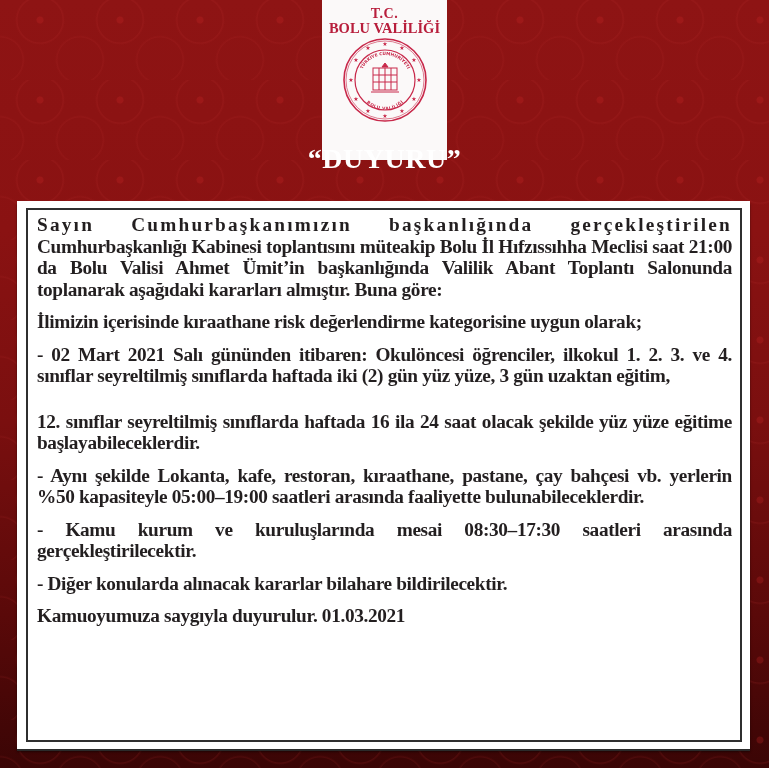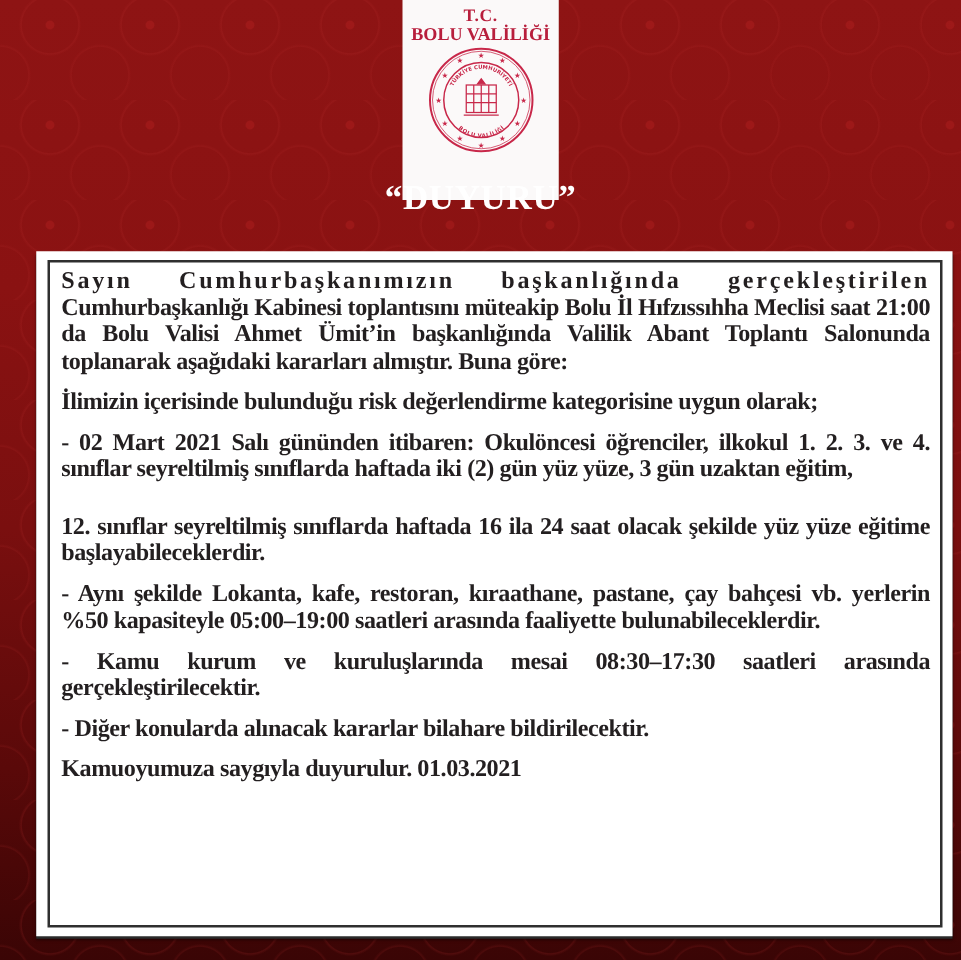--- a/index.html
+++ b/index.html
@@ -33,21 +33,20 @@
   }
   .seal { position:absolute; left:20px; top:37px; width:86px; height:86px; }
   .title {
     position:absolute; left:0; right:0; top:143px; text-align:center;
     color:#ffffff; font-weight:bold; font-size:28px; letter-spacing:0.5px;
   }
   .panel {
     position:absolute; left:17px; top:201px; width:733px; height:548px;
     background:#ffffff;
     box-shadow: 0 2px 0 #2b2b2b, 0 3px 2px rgba(0,0,0,0.5);
-    margin-left: 12px;
   }
   .inner {
     position:absolute; left:9px; top:7px; right:8px; bottom:7px;
     border:2.5px solid #2f2f2f;
     box-sizing:border-box;
     padding:4px 8px 0 9px;
   }
   .inner p {
     margin:0; color:#231f20; font-weight:bold;
     font-size:19.3px; line-height:21.5px;
@@ -110,21 +109,21 @@
 
 <div class="title">“DUYURU”</div>
 
 <div class="panel">
   <div class="inner">
     <p class="p-intro">
       <span class="first">Sayın Cumhurbaşkanımızın başkanlığında gerçekleştirilen</span>
       <span>Cumhurbaşkanlığı Kabinesi toplantısını müteakip Bolu İl Hıfzıssıhha Meclisi saat 21:00 da Bolu Valisi Ahmet Ümit’in başkanlığında Valilik Abant Toplantı Salonunda toplanarak aşağıdaki kararları almıştır. Buna göre:</span>
     </p>
     <div class="gap"></div>
-    <p>İlimizin içerisinde bulunduğu risk değerlendirme kategorisine uygun olarak;</p>
+    <p>İlimizin içerisinde kıraathane risk değerlendirme kategorisine uygun olarak;</p>
     <div class="gap"></div>
     <p>- 02 Mart 2021 Salı gününden itibaren: Okulöncesi öğrenciler, ilkokul 1. 2. 3. ve 4. sınıflar seyreltilmiş sınıflarda haftada iki (2) gün yüz yüze, 3 gün uzaktan eğitim,</p>
     <div class="gap-lg"></div>
     <div class="gap-lg"></div>
     <p>12. sınıflar seyreltilmiş sınıflarda haftada 16 ila 24 saat olacak şekilde yüz yüze eğitime başlayabileceklerdir.</p>
     <div class="gap"></div>
     <p>- Aynı şekilde Lokanta, kafe, restoran, kıraathane, pastane, çay bahçesi vb. yerlerin %50 kapasiteyle 05:00–19:00 saatleri arasında faaliyette bulunabileceklerdir.</p>
     <div class="gap"></div>
     <p>- Kamu kurum ve kuruluşlarında mesai 08:30–17:30 saatleri arasında gerçekleştirilecektir.</p>
     <div class="gap"></div>

